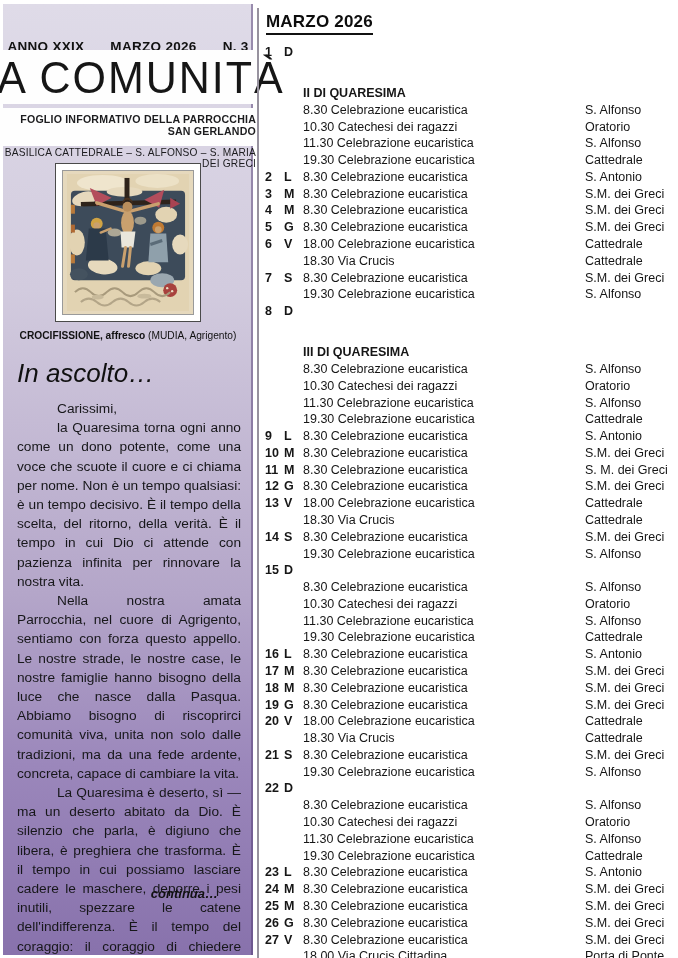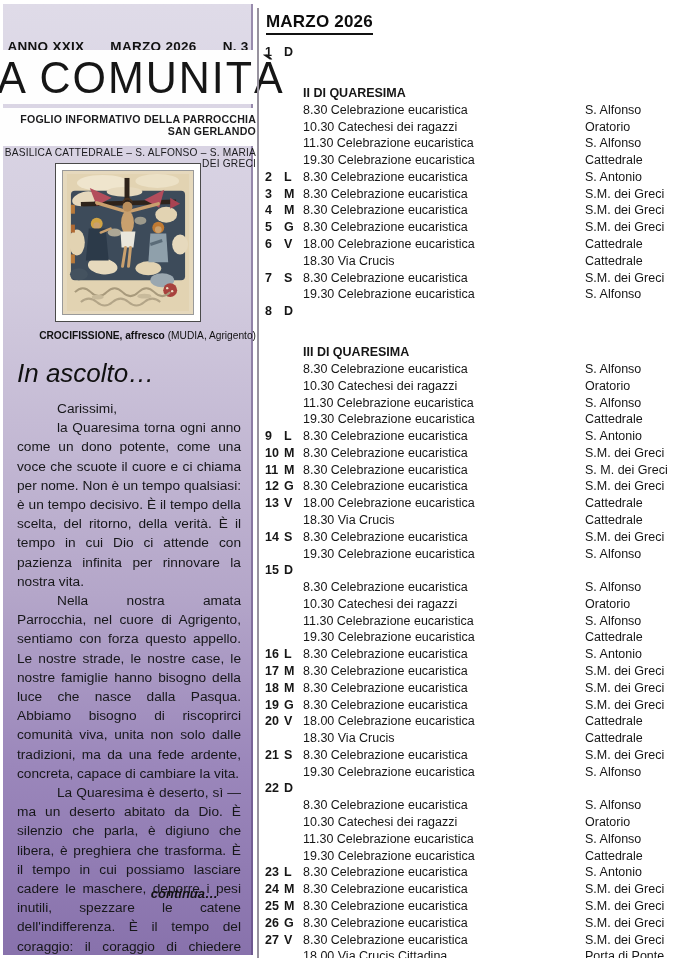--- a/index.html
+++ b/index.html
@@ -30,21 +30,21 @@
   .band-subtitle { top:108px; height:38px; text-align:right; padding-top:5px; }
   .subtitle-1 { font-size:10.6px; font-weight:bold; letter-spacing:.2px; }
   .subtitle-2 { font-size:10.2px; margin-top:10px; letter-spacing:.2px; }
 
   .fresco-frame {
     position:absolute; left:55px; top:163px; width:146px; height:159px;
     background:#ffffff; border:1px solid #4a4a4a; padding:6px;
   }
   .fresco-inner { width:100%; height:100%; border:1px solid #9a9a9a; display:block; }
   .fresco-caption {
-    position:absolute; left:0; top:330px; width:256px; text-align:right;
+    position:absolute; left:0; top:330px; width:256px; text-align:center;
     font-size:10.2px; color:#111;
   }
   .fresco-caption b { font-weight:bold; }
 
   .editorial-heading {
     position:absolute; left:17px; top:358px;
     font-size:26px; font-weight:normal; font-style:italic; color:#101010;
   }
   .editorial-body {
     position:absolute; left:17px; top:399px; width:224px;

